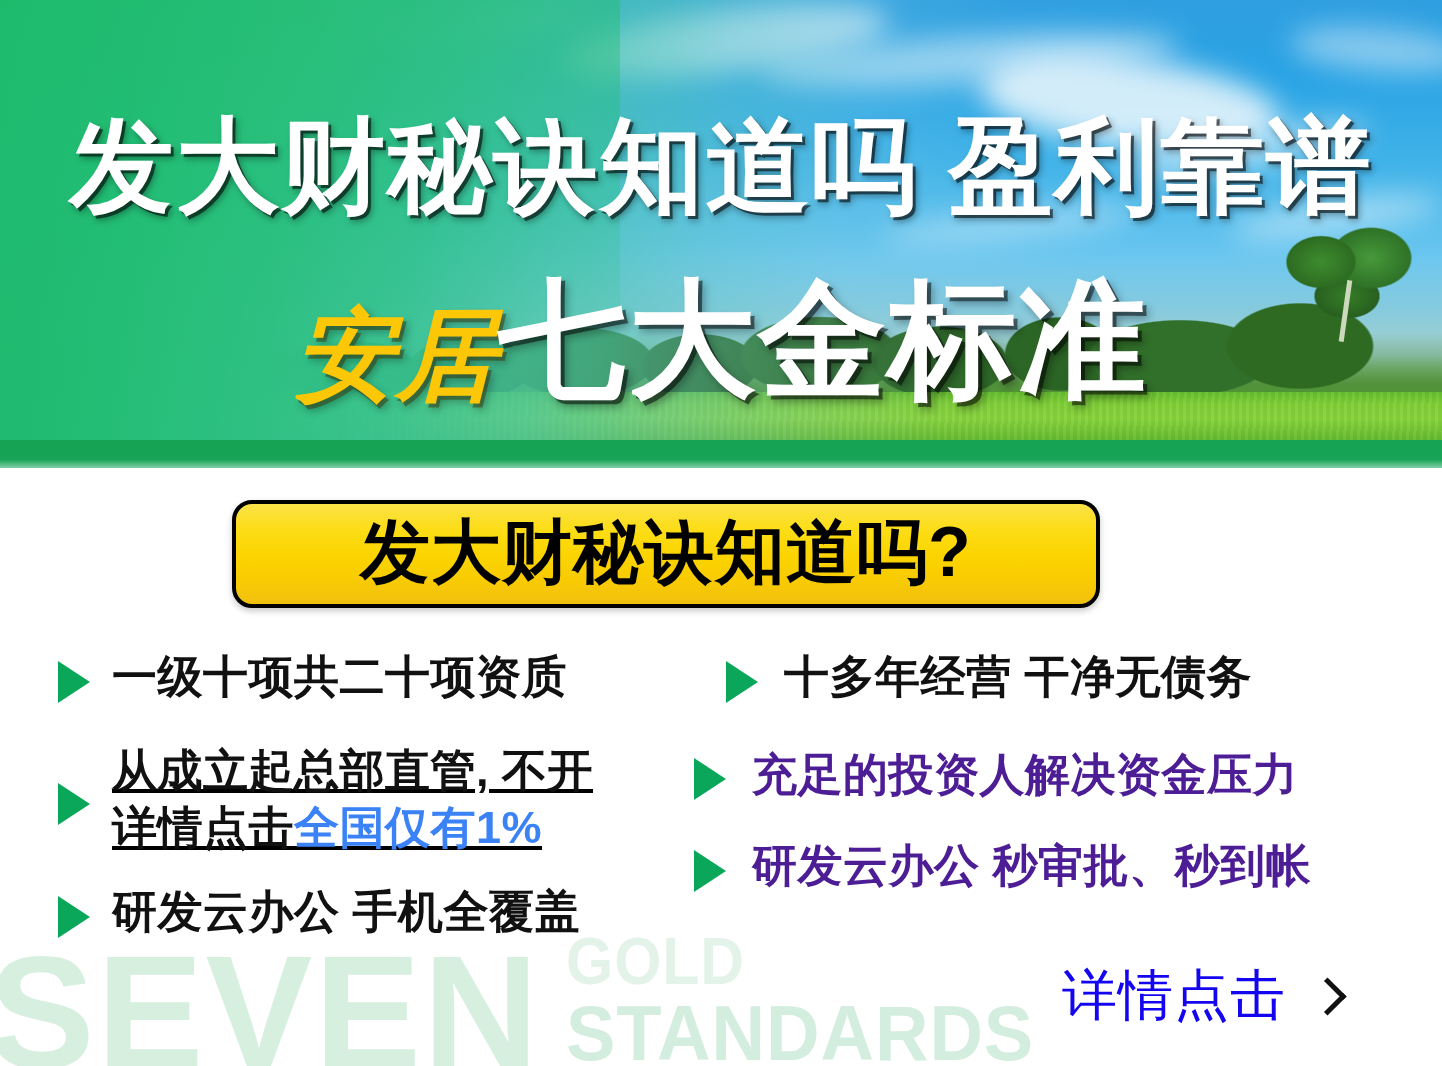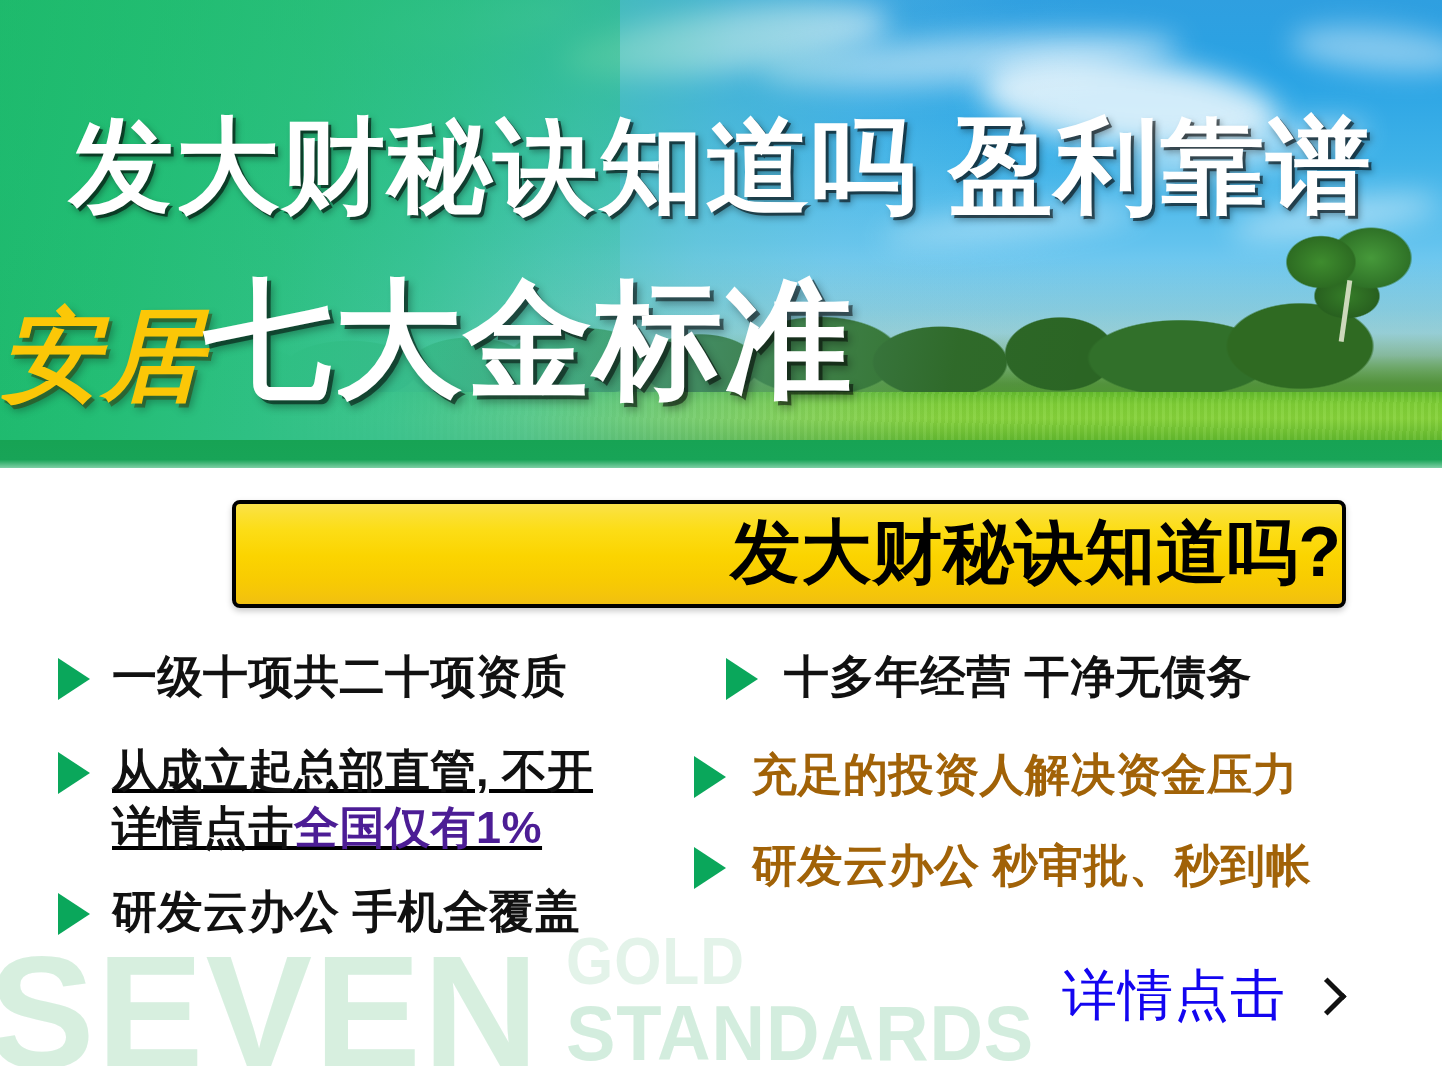--- a/index.html
+++ b/index.html
@@ -159,20 +159,21 @@
     letter-spacing: 2px;
     white-space: nowrap;
     text-shadow:
       3px 3px 0 rgba(0,0,0,0.55),
       4px 5px 7px rgba(0,0,0,0.35);
   }
   .headline-2 {
     position: absolute;
     left: 0; right: 0;
     top: 276px;
+    text-align: center;
     white-space: nowrap;
     line-height: 1;
   }
   .headline-2 .hl-gold {
     font-size: 100px;
     font-weight: bold;
     font-style: italic;
     color: #fbc707;
     font-family: "DejaVu Serif", "Liberation Serif", serif;
     letter-spacing: 2px;
@@ -189,37 +190,37 @@
     text-shadow:
       4px 4px 0 rgba(0,0,0,0.5),
       6px 7px 9px rgba(0,0,0,0.32);
   }
 
   
   .yellow-bar {
     position: absolute;
     left: 232px;
     top: 500px;
-    width: 1114px;
+    width: 868px;
     height: 108px;
     box-sizing: border-box;
     border: 4px solid #000000;
-    border-radius: 8px;
+    border-radius: 20px;
     background: linear-gradient(to bottom,
         #fbe24a 0%,
         #fbe033 10%,
         #fcdd16 26%,
         #fbd400 52%,
         #f8cb02 76%,
         #f4c40b 92%,
         #f0bf12 100%);
     box-shadow: 0 3px 6px rgba(0,0,0,0.22);
     display: flex;
     align-items: center;
-    justify-content: flex-end;
+    justify-content: center;
   }
   .yellow-bar-text {
     font-size: 70px;
     font-weight: bold;
     color: #000000;
     letter-spacing: 1px;
     line-height: 1;
     white-space: nowrap;
     transform: translateY(-2px);
   }
@@ -229,41 +230,41 @@
     position: absolute;
     left: 0; top: 648px;
     width: 1442px;
     height: 340px;
   }
   .col-left  { position: absolute; left: 58px;  top: 0; width: 640px; }
   .col-right { position: absolute; left: 694px; top: 0; width: 700px; }
 
   .feat {
     display: flex;
-    align-items: flex-start;
+    align-items: center;
     margin-bottom: 18px;
   }
   .tri {
     flex: 0 0 auto;
     width: 0; height: 0;
     border-top: 21px solid transparent;
     border-bottom: 21px solid transparent;
     border-left: 32px solid #0aa75b;
     margin-right: 22px;
     margin-top: 10px;
   }
   .feat-text {
     font-size: 45px;
     font-weight: bold;
     line-height: 1.28;
     color: #111111;
     letter-spacing: 0.5px;
   }
-  .feat-text.green { color: #a16207; }
-  .hl-green { color: #4c1d95; }
+  .feat-text.green { color: #4c1d95; }
+  .hl-green { color: #3b82f6; }
 
   .col-left  .feat:nth-child(1) { margin-bottom: 36px; }
   .col-left  .feat:nth-child(2) { margin-bottom: 26px; text-decoration: underline; }
   .col-right .feat:nth-child(1) { margin-bottom: 40px; margin-left: 32px; }
   .col-right .feat:nth-child(2) { margin-bottom: 34px; }
   .col-right { left: 694px; }
   .col-right .tri { margin-right: 26px; }
 
   
   .watermark {

